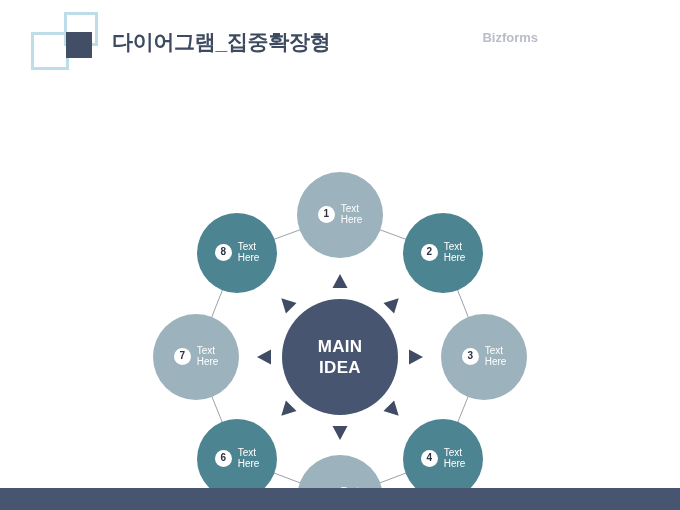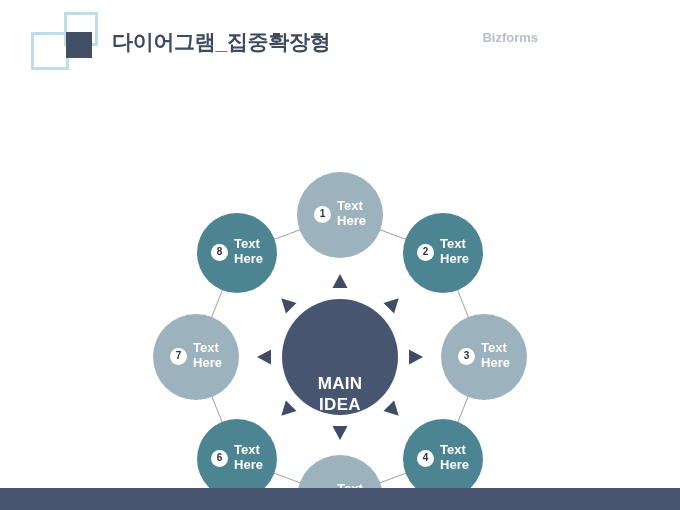--- a/index.html
+++ b/index.html
@@ -110,31 +110,31 @@
     font-size: 10px;
     font-weight: bold;
     display: flex;
     align-items: center;
     justify-content: center;
     flex: 0 0 auto;
     line-height: 1;
   }
   .node-label {
     color: #ffffff;
-    font-size: 13px;
-    font-weight: bold;
+    font-size: 10px;
+    font-weight: normal;
     line-height: 1.15;
     white-space: pre-line;
   }
 
   .center-node {
     position: absolute;
     border-radius: 50%;
     display: flex;
-    align-items: flex-end;
+    align-items: center;
     justify-content: center;
     text-align: center;
   }
   .center-label {
     color: #ffffff;
     font-size: 17px;
     font-weight: bold;
     line-height: 1.25;
     white-space: pre-line;
     letter-spacing: 0.3px;

